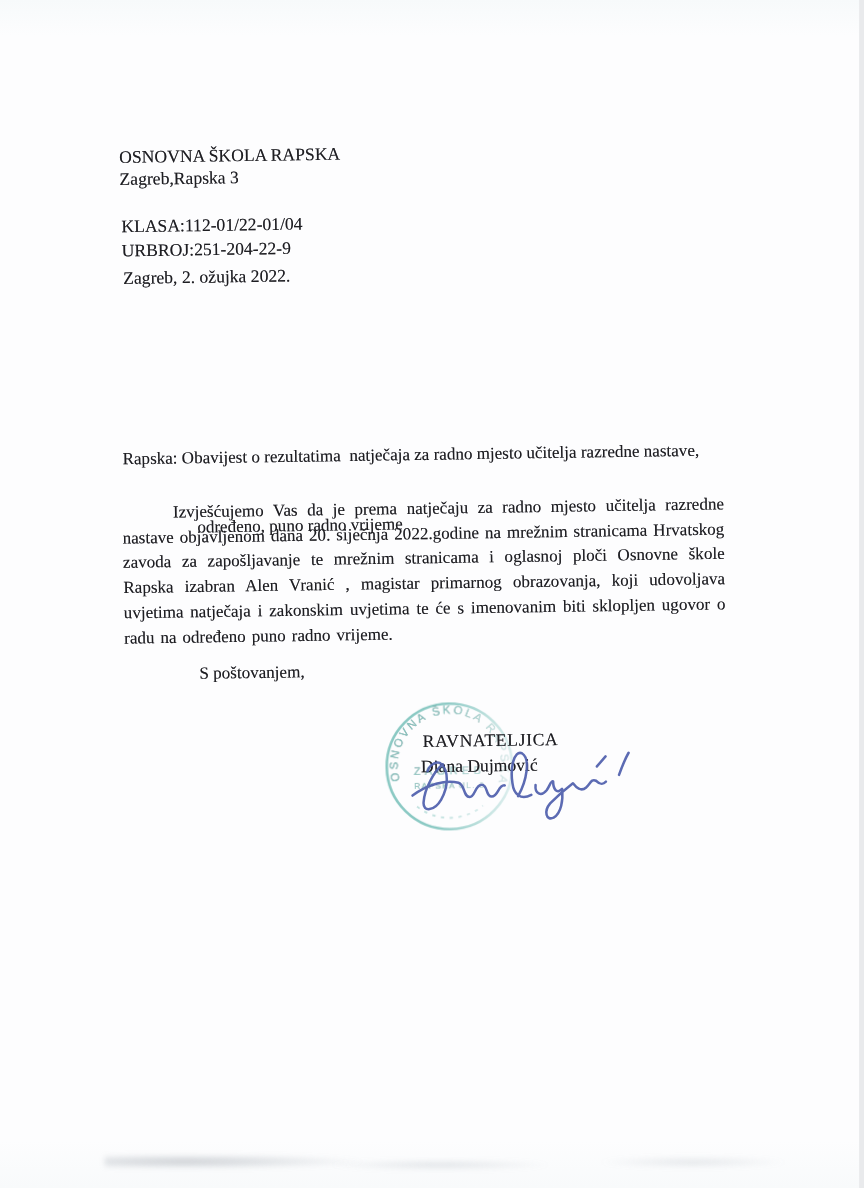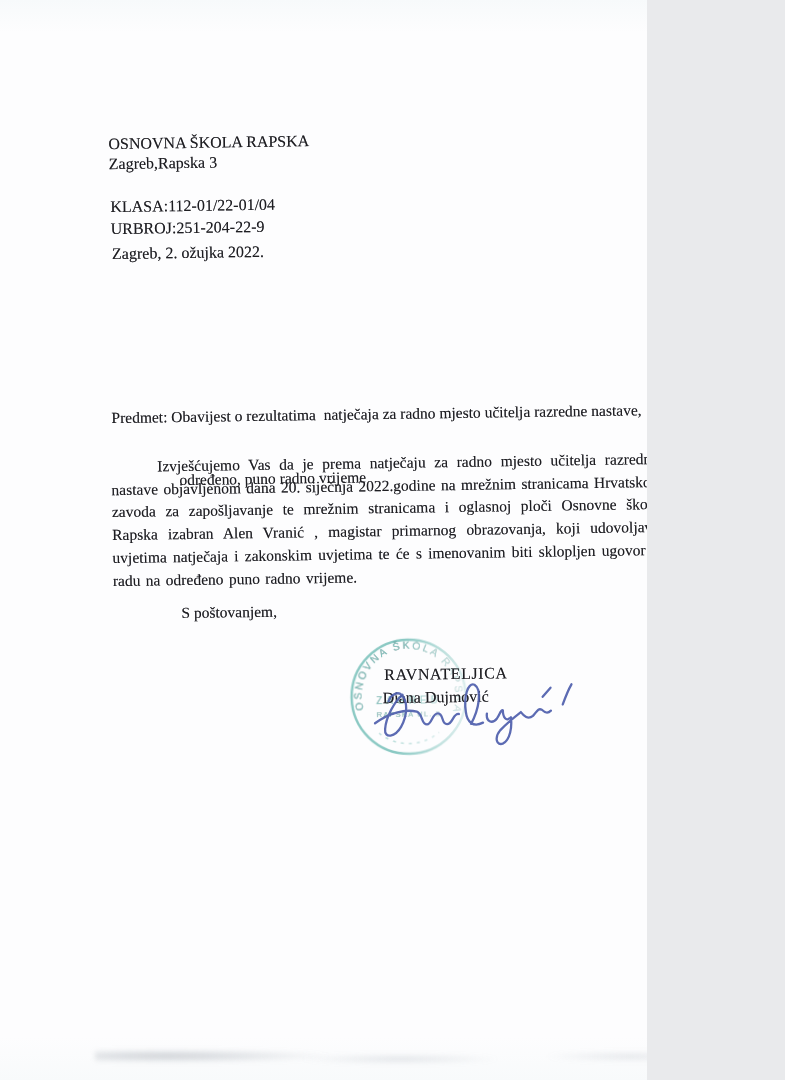--- a/index.html
+++ b/index.html
@@ -2,21 +2,21 @@
 <html><head>
 <meta charset="utf-8">
 <style>
   html,body{margin:0;padding:0;}
   body{
     width:785px;height:1080px;
     background:#e9eaec;
     font-family:"Liberation Serif", serif;
   }
   .page{
-    position:relative;width:647px;height:1080px;overflow:hidden;
+    position:relative;width:781px;height:1080px;overflow:hidden;
     background:linear-gradient(180deg,#f7fafb 0%,#fdfdfe 3%,#fdfdfe 96%,#f8fafb 100%);
     text-decoration:underline;
   }
   .sheet-content{
     position:absolute;inset:0;
     transform:rotate(-0.85deg);
     transform-origin:390px 520px;
     color:#1e1e22;
     text-shadow:0 0 0.45px rgba(30,30,40,.55);
   }
@@ -63,21 +63,21 @@
     </div>
 
     <div class="abs ref">
       <div>KLASA:112-01/22-01/04</div>
       <div>URBROJ:251-204-22-9</div>
     </div>
 
     <div class="abs dateline">Zagreb, 2. ožujka 2022.</div>
 
     <div class="abs subject">
-      <div><span>Predmet: </span><span>Obavijest o rezultatima  natječaja za radno mjesto učitelja razredne nastave,</span></div>
+      <div><span>Rapska: </span><span>Obavijest o rezultatima  natječaja za radno mjesto učitelja razredne nastave,</span></div>
       <div class="cont">određeno, puno radno vrijeme</div>
     </div>
 
     <div class="abs bodypar">Izvješćujemo Vas da je prema natječaju za radno mjesto učitelja razredne nastave objavljenom dana 20. siječnja 2022.godine na mrežnim stranicama Hrvatskog zavoda za zapošljavanje te mrežnim stranicama i oglasnoj ploči Osnovne škole Rapska izabran Alen Vranić , magistar primarnog obrazovanja, koji udovoljava uvjetima natječaja i zakonskim uvjetima te će s imenovanim biti sklopljen ugovor o radu na određeno puno radno vrijeme.</div>
 
     <div class="abs closing">S poštovanjem,</div>
 
     <svg class="abs stamp" width="140" height="140" viewBox="0 0 140 140">
       <g stroke="#6fbcb5" fill="none" opacity="0.85">
         <circle cx="70" cy="70" r="57" stroke-width="2.4"></circle>

